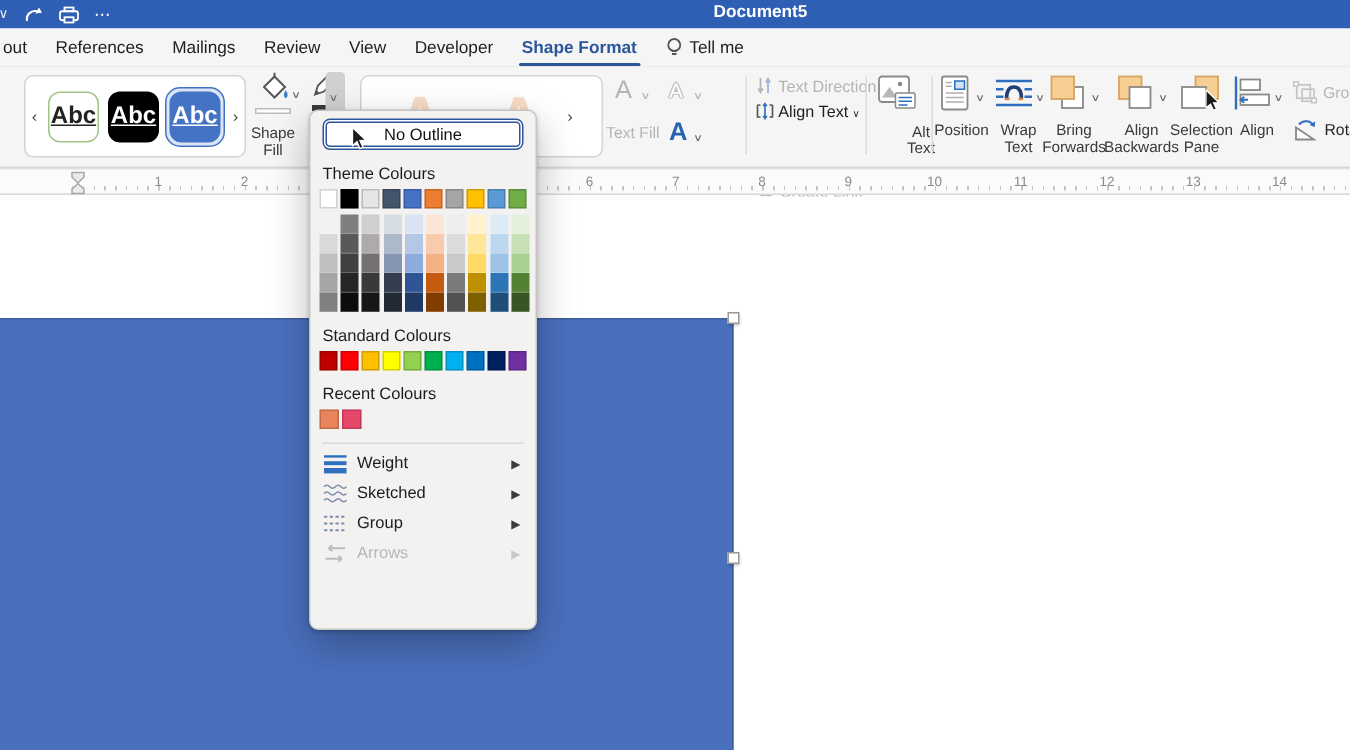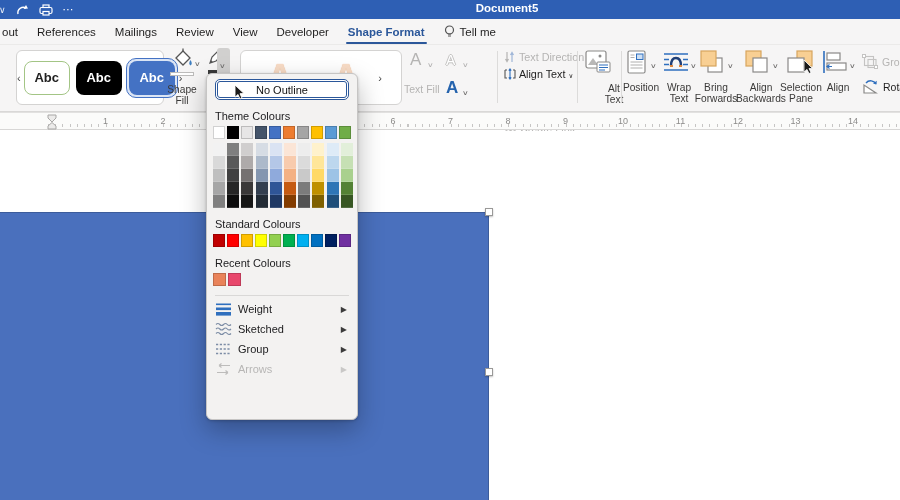--- a/index.html
+++ b/index.html
@@ -23,21 +23,21 @@
   
   #ribbon { position:absolute; left:0; top:45px; width:900px; height:67px; background:#f6f5f5; border-bottom:1px solid #d9d8d7; font-size:10.3px; }
   .vdiv { position:absolute; top:6px; height:52px; width:1px; background:#dcdbda; }
   .biglabel { position:absolute; text-align:center; color:#3b3a39; line-height:11px; font-size:10.2px; }
   .chev::before { content:"\2228"; font-size:6.5px; color:#6f6e6d; transform:scaleX(1.4); display:inline-block; }
   .chev { position:absolute; }
   .gray { color:#b5b4b3 !important; }
   
   #style-gallery { position:absolute; left:16px; top:5px; width:148px; height:55px; background:#fff; border:1px solid #d4d3d2; border-radius:6px; display:flex; align-items:center; }
   .gal-arrow { width:14px; text-align:center; color:#444; font-size:11px; }
-  .thumb { width:46px; height:34px; border-radius:8px; display:flex; align-items:center; justify-content:center; font-size:13px; font-weight:700; margin:0 3px; }
+  .thumb { width:34px; height:34px; border-radius:8px; display:flex; align-items:center; justify-content:center; font-size:16px; font-weight:700; margin:0 3px;text-decoration:underline; }
   .thumb.t-green { background:#fff; border:1.5px solid #a3c585; color:#222; }
   .thumb.t-black { background:#000; color:#fff; }
   .thumb.t-blue  { background:#4472c4; color:#fff; }
   .sel-wrap { padding:2px; border:1.5px solid #4472c4; background:#dbe5f5; border-radius:10px; margin:0 1px; }
   .sel-wrap .thumb { margin:0; }
   
   #shape-fill { position:absolute; left:166px; top:3px; width:32px; }
   #shape-outline { position:absolute; left:199px; top:3px; width:34px; }
   .colorbar { height:4px; border:1px solid #bdbcbb; margin-top:1px; }
   .pressed { background:#d1d0cf; border-radius:3px; }

